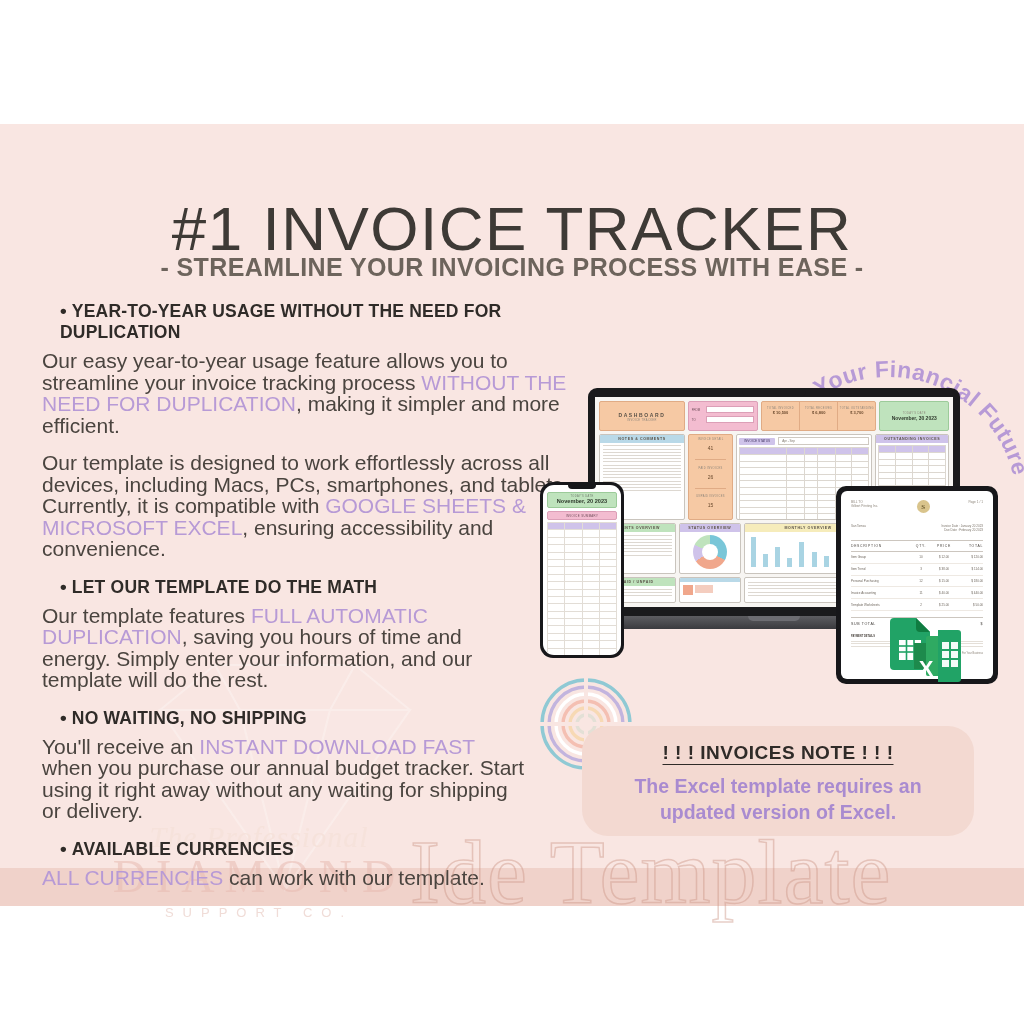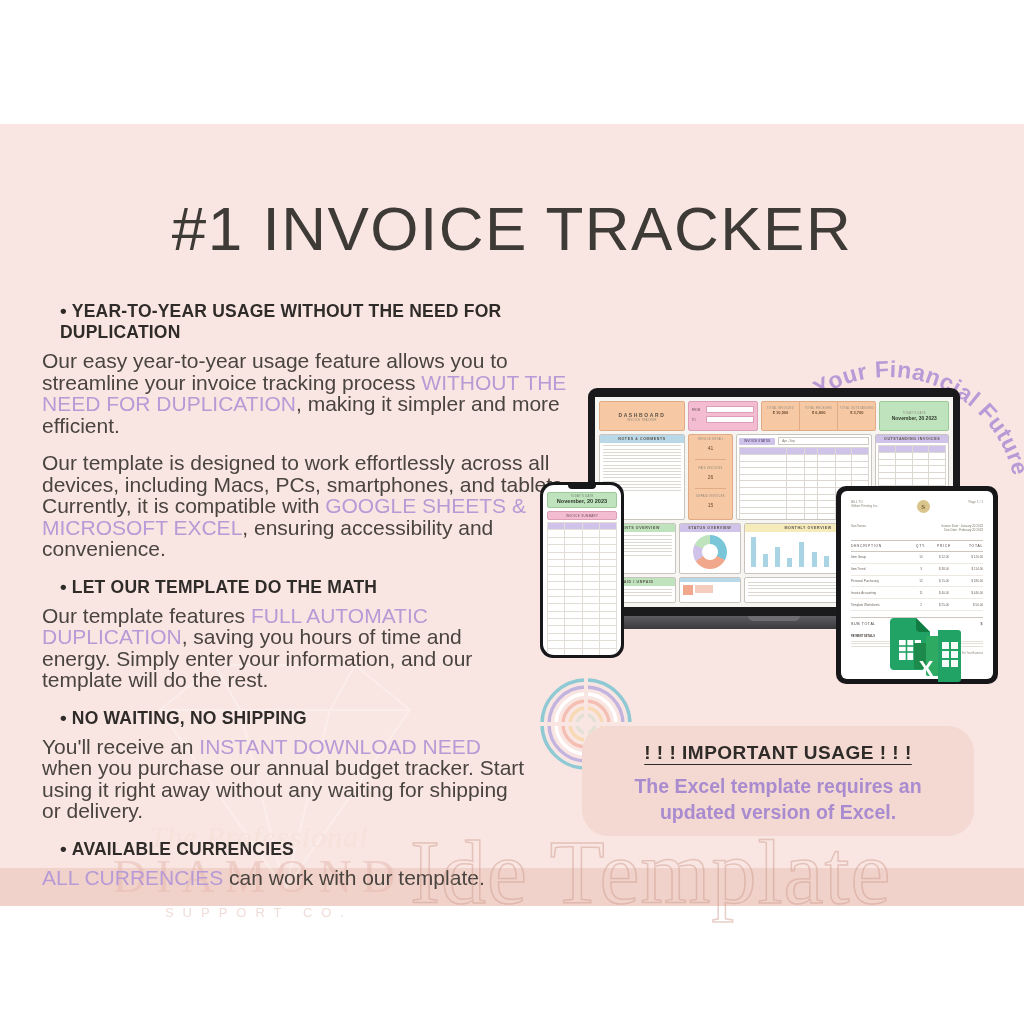--- a/index.html
+++ b/index.html
@@ -185,40 +185,41 @@
     </g>
   </svg>
 
   <div class="wm-diamond">
     <div class="d-script">The Professional</div>
     <div class="d-main">DIAMOND</div>
     <div class="d-sub">SUPPORT CO.</div>
   </div>
 
   <h1 class="title">#1 INVOICE TRACKER</h1>
+  <h2 class="subtitle">- STREAMLINE YOUR INVOICING PROCESS WITH EASE -</h2>
 
   <div class="features">
 
     <div class="feature">
       <div class="feat-head"><span class="dot">•</span><span>YEAR-TO-YEAR USAGE WITHOUT THE NEED FOR DUPLICATION</span></div>
       <p class="feat-body"><span>Our easy year-to-year usage feature allows you to streamline your invoice tracking process </span><span class="hl">WITHOUT THE NEED FOR DUPLICATION</span><span>, making it simpler and more efficient.</span></p>
     </div>
 
     <div class="feature">
       <p class="feat-body"><span>Our template is designed to work effortlessly across all devices, including Macs, PCs, smartphones, and tablets. Currently, it is compatible with </span><span class="hl">GOOGLE SHEETS &amp; MICROSOFT EXCEL</span><span>, ensuring accessibility and convenience.</span></p>
     </div>
 
     <div class="feature">
       <div class="feat-head"><span class="dot">•</span><span>LET OUR TEMPLATE DO THE MATH</span></div>
       <p class="feat-body" style="width:470px;"><span>Our template features </span><span class="hl">FULL AUTOMATIC DUPLICATION</span><span>, saving you hours of time and energy. Simply enter your information, and our template will do the rest.</span></p>
     </div>
 
     <div class="feature">
       <div class="feat-head"><span class="dot">•</span><span>NO WAITING, NO SHIPPING</span></div>
-      <p class="feat-body" style="width:485px;"><span>You'll receive an </span><span class="hl">INSTANT DOWNLOAD NEED</span><span> when you purchase our annual budget tracker. Start using it right away without any waiting for shipping or delivery.</span></p>
+      <p class="feat-body" style="width:485px;"><span>You'll receive an </span><span class="hl">INSTANT DOWNLOAD FAST</span><span> when you purchase our annual budget tracker. Start using it right away without any waiting for shipping or delivery.</span></p>
     </div>
 
 
     <div class="feature">
       <div class="feat-head"><span class="dot">•</span><span>AVAILABLE CURRENCIES</span></div>
       <p class="feat-body"><span></span><span class="hl">ALL CURRENCIES</span><span> can work with our template.</span></p>
     </div>
 
   </div>
 
@@ -242,21 +243,21 @@
       <circle cx="48" cy="48" r="16" stroke="#f7d9b4"></circle>
       <circle cx="48" cy="48" r="9" stroke="#e3e0d6"></circle>
     </g>
     <g stroke="#f9e6e2" stroke-width="4">
       <line x1="48" y1="0" x2="48" y2="96"></line>
       <line x1="0" y1="48" x2="96" y2="48"></line>
     </g>
   </svg>
 
   <div class="note-box">
-    <div class="note-title">! ! !  IMPORTANT USAGE  ! ! !</div>
+    <div class="note-title">! ! !  INVOICES NOTE  ! ! !</div>
     <div class="note-body">The Excel template requires an updated version of Excel.</div>
   </div>
 
   <div class="wm-template">Ide Template</div>
 
   <div class="mockups">
 
     <div class="laptop">
       <div class="laptop-body"></div>
       <div class="laptop-notch"></div>

